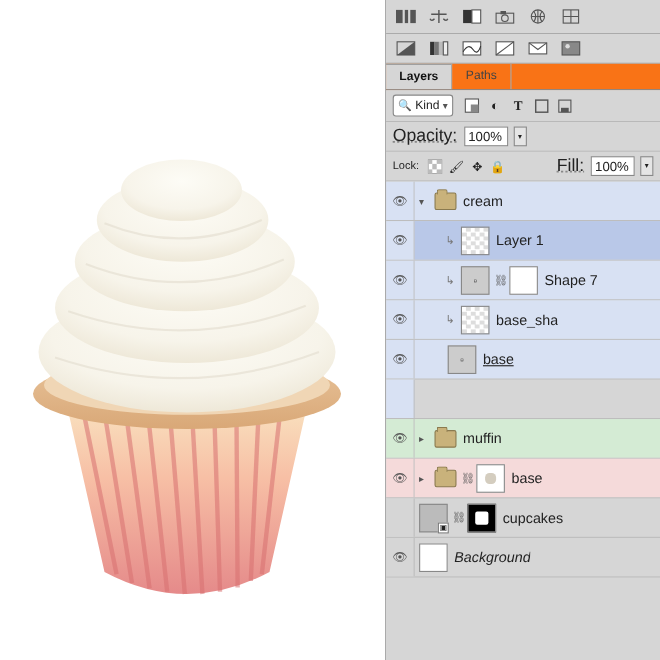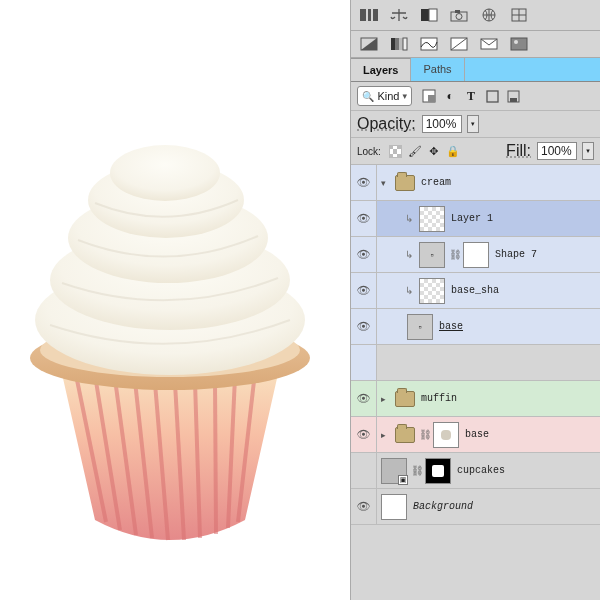--- a/index.html
+++ b/index.html
@@ -11,21 +11,21 @@
 
 .panel { position: absolute; right: 0; top: 0; width: 250px; height: 600px; background: #d6d6d6; border-left: 1px solid #aaa; display: flex; flex-direction: column; }
 
 
 .topbar { background: #d6d6d6; padding: 6px 8px; border-bottom: 1px solid #aaa; display: flex; gap: 10px; align-items: center; }
 .topbar svg, .topbar .ticon { width: 20px; height: 18px; }
 .topbar2 { background: #d6d6d6; padding: 5px 8px; border-bottom: 1px solid #aaa; display: flex; gap: 10px; align-items: center; }
 .ticon { display: inline-flex; align-items: center; justify-content: center; width: 20px; height: 16px; }
 
 
-.tabbar { display: flex; background: #7dd3fc; border-bottom: 1px solid #888; }
+.tabbar { display: flex; background: #f97316; border-bottom: 1px solid #888; }
 .tab { padding: 5px 12px; font-size: 11px; color: #444; border-right: 1px solid #aaa; }
 .tab.active { background: #d6d6d6; font-weight: bold; color: #111; border-top: 1px solid #999; }
 
 
 .filterrow { display: flex; align-items: center; gap: 6px; padding: 4px 6px; background: #d6d6d6; border-bottom: 1px solid #b9b9b9; }
 .kindbox { display: flex; align-items: center; background: #fff; border: 1px solid #888; border-radius: 3px; height: 20px; padding: 0 4px; gap: 3px; }
 .kindbox .searchicon { font-size: 10px; }
 .kindbox .chev { font-size: 9px; color: #555; }
 .filtericons { display: flex; gap: 7px; margin-left: 4px; }
 .filtericons span { width: 14px; height: 14px; display: inline-flex; align-items: center; justify-content: center; font-size: 12px; }
@@ -47,21 +47,21 @@
 .layers { flex: 1; overflow: auto; background: #d6d6d6; }
 .layer { display: flex; align-items: center; height: 36px; border-bottom: 1px solid #bdbdbd; position: relative; }
 .layer .vis { width: 26px; height: 100%; display: flex; align-items: center; justify-content: center; border-right: 1px solid #bdbdbd; background: #d6d6d6; }
 .layer .vis.eye::before { content: "👁"; font-size: 11px; color: #555; }
 .layer .row { flex: 1; height: 100%; display: flex; align-items: center; padding-left: 4px; gap: 4px; }
 .layer .thumb { width: 26px; height: 26px; background: repeating-conic-gradient(#ddd 0 25%, #fff 0 50%) 0 0/8px 8px; border: 1px solid #888; }
 .layer .thumb.white { background: #fff; }
 .layer .thumb.mask { background: #fff; position: relative; }
 .layer .thumb.blackmask { background: #000; position: relative; }
 .layer .thumb.blackmask::after { content:""; position:absolute; inset:6px; background:#fff; border-radius:2px;}
-.layer .name { font-size: 10px; margin-left: 2px; white-space: nowrap; overflow: hidden; font-family: Liberation Mono, monospace; }
+.layer .name { font-size: 13px; margin-left: 2px; white-space: nowrap; overflow: hidden; }
 .layer .name.italic { font-style: italic; }
 .layer .name.underline { text-decoration: underline; }
 .layer .indent1 { padding-left: 16px; }
 .layer .indent2 { padding-left: 28px; }
 .layer.sel .row { background: #b9c8e8; }
 .tint-blue { background: #d8e1f3 !important; }
 .tint-green { background: #d4ebd4 !important; }
 .tint-red { background: #f5dada !important; }
 .layer .tri { width: 10px; font-size: 9px; color: #555; }
 .folder { width: 20px; height: 16px; display: inline-block; background: #c9b27b; border: 1px solid #8a7a4f; border-radius: 2px; position: relative; }

